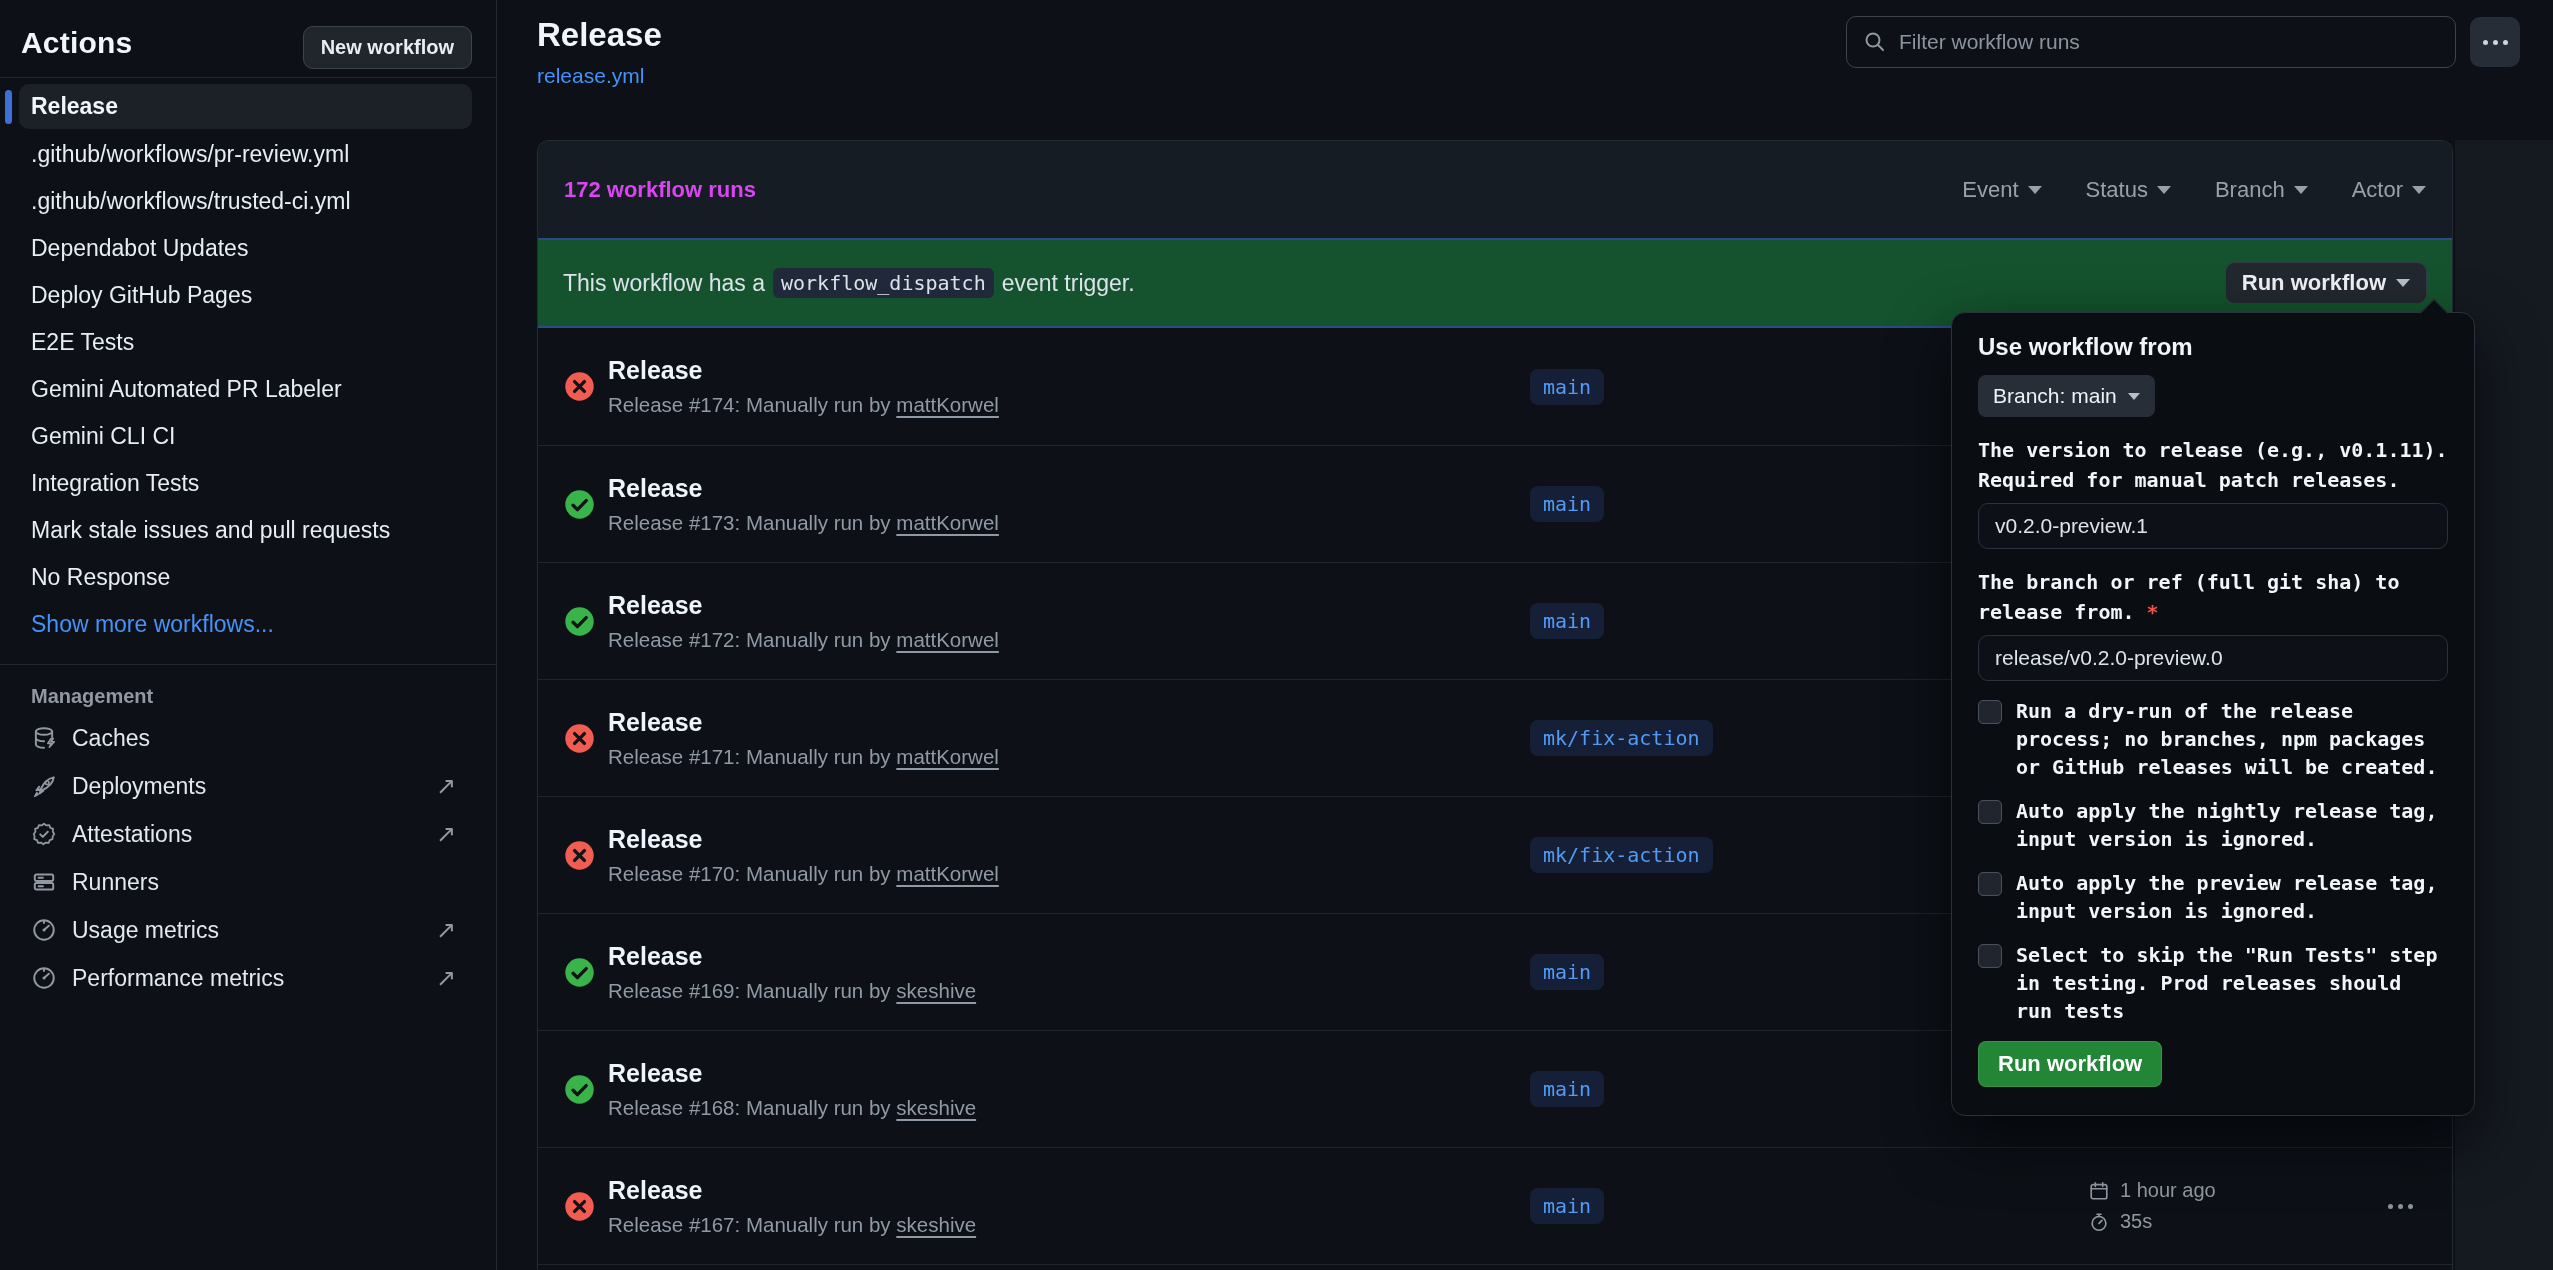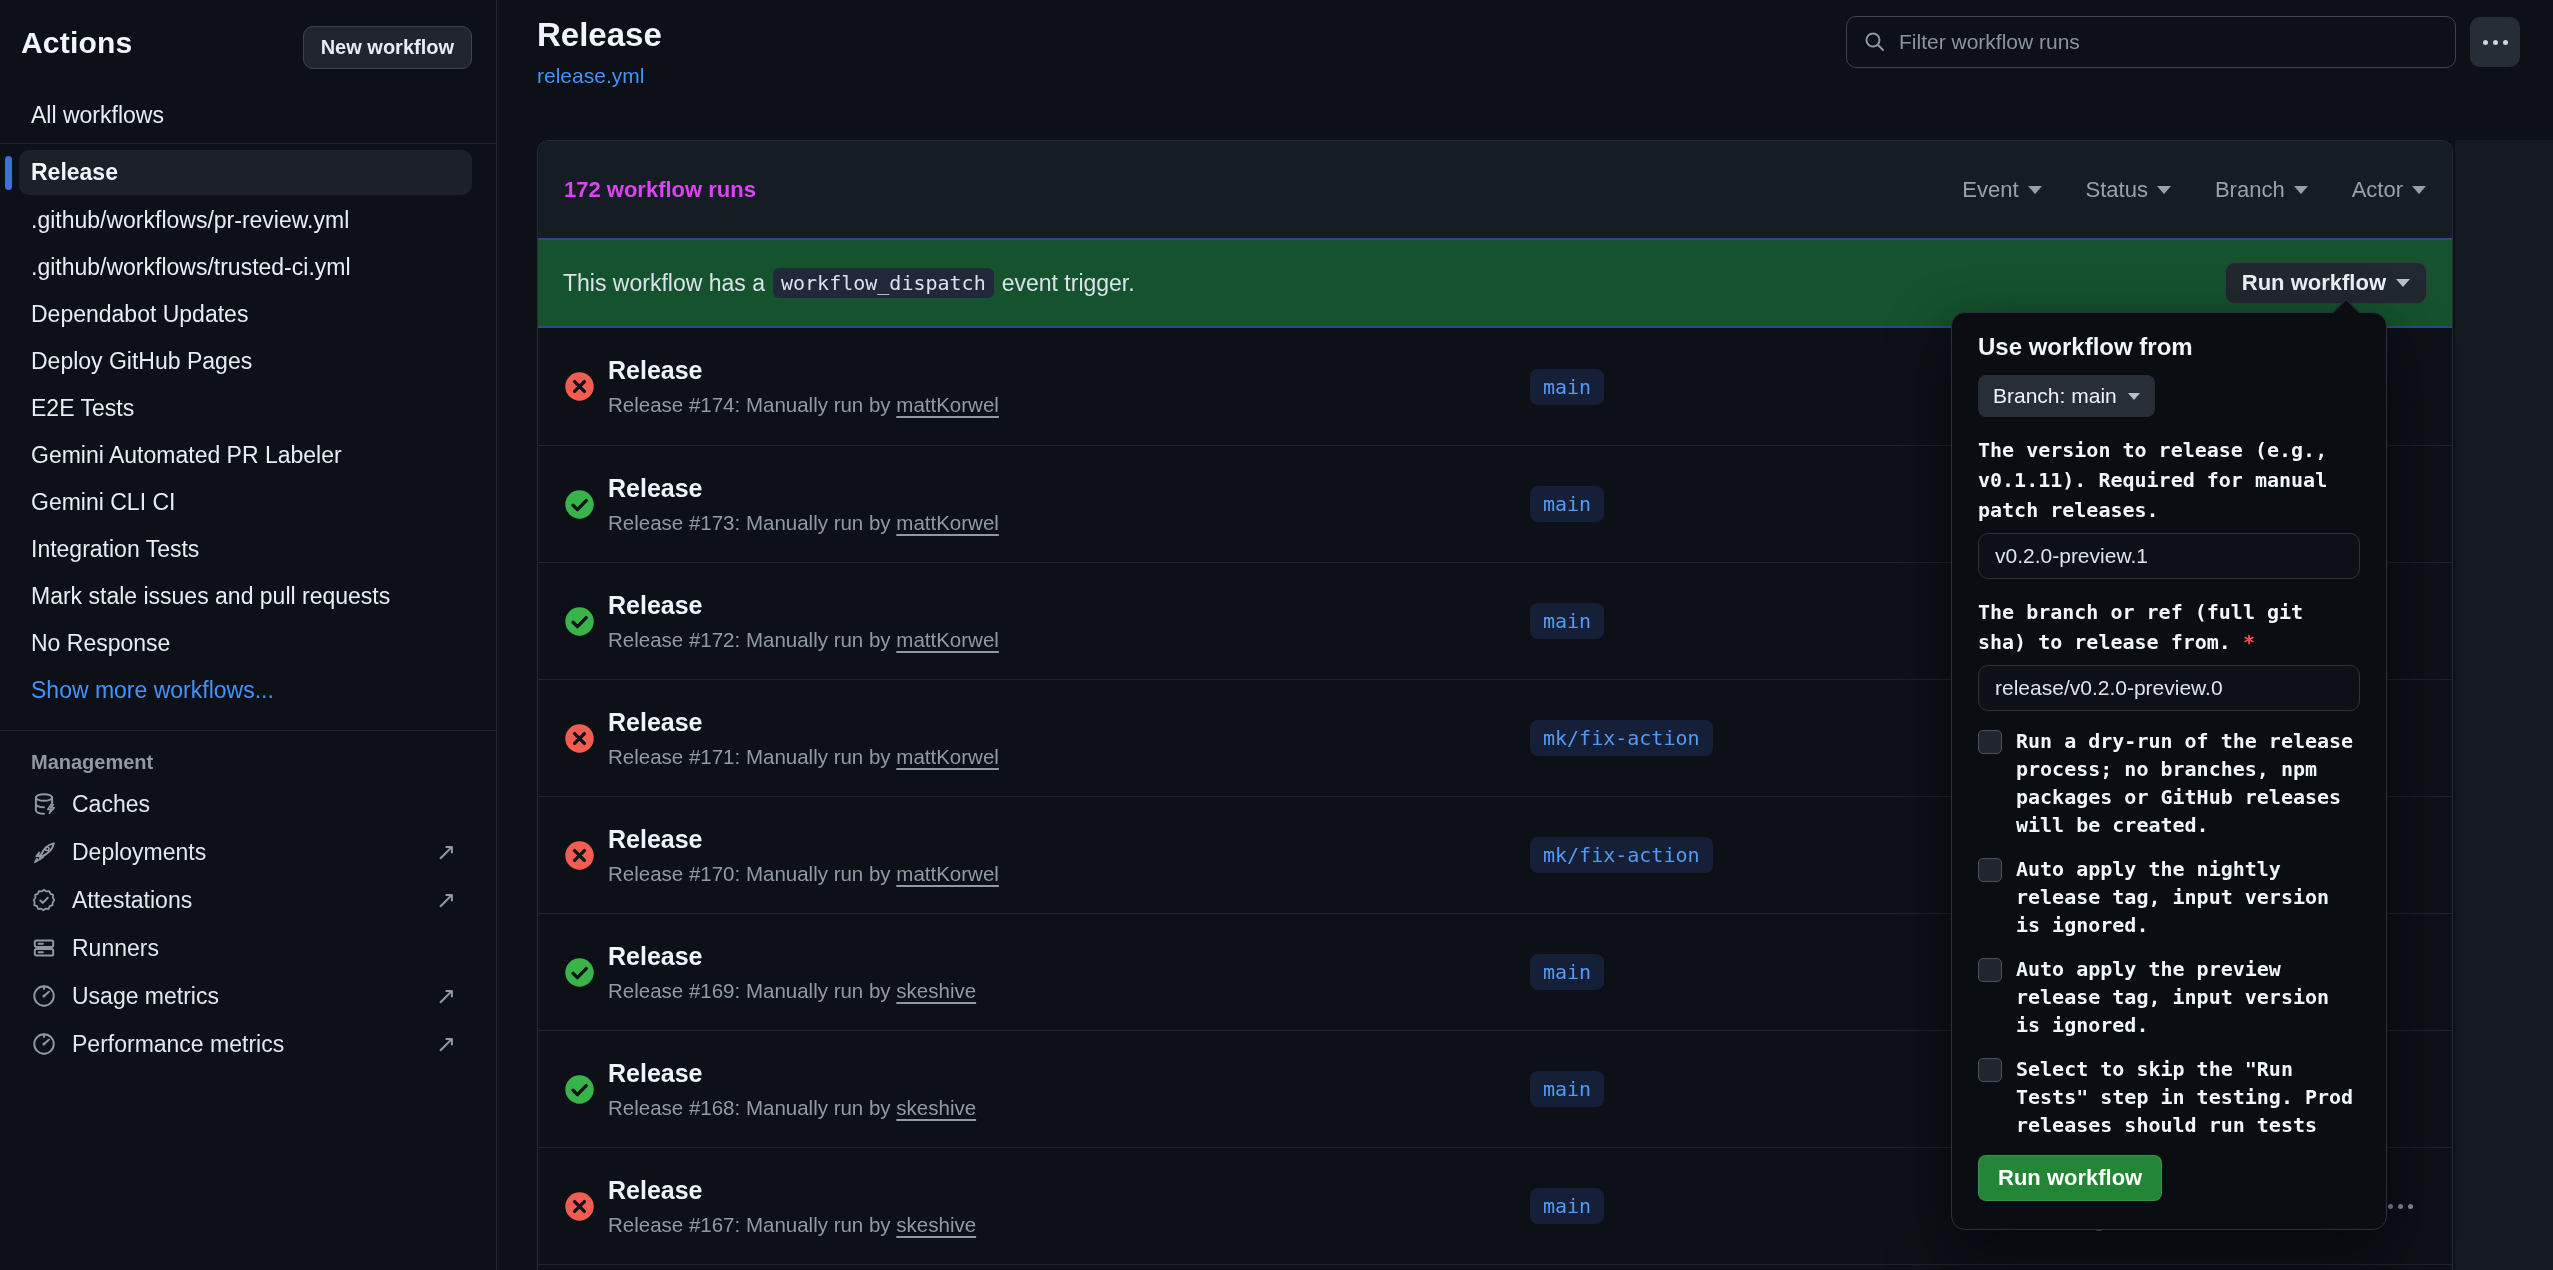--- a/index.html
+++ b/index.html
@@ -117,21 +117,21 @@
   }
   .run-meta { padding-left:58px; font-size:20px; color:#9198a1; display:flex; flex-direction:column; gap:8px; }
   .run-meta .meta-line { display:flex; align-items:center; gap:10px; }
   .row-kebab { display:flex; gap:5px; justify-content:center; cursor:pointer; background:none; border:none; }
   .row-kebab i { background:#8b949e; }
   .hidden { visibility:hidden; }
   .ghost-row { border-top:1px solid #1f252d; height:20px; }
 
   
   .popover {
-    position:absolute; left:1951px; top:312px; width:436px;
+    position:absolute; left:1951px; top:312px; width:524px;
     background:#0a0d12; border:1px solid #2b323c; border-radius:14px;
     box-shadow:0 24px 60px rgba(1,4,9,.7); padding:20px 26px 28px 26px; z-index:10;
   }
   .popover::before {
     content:""; position:absolute; top:-10.5px; right:30px; width:19px; height:19px;
     background:#0a0d12; border-left:1px solid #2b323c; border-top:1px solid #2b323c;
     transform:rotate(45deg);
   }
   .pop-heading { font-size:24px; font-weight:700; color:#f0f6fc; }
   .branch-select {
@@ -219,21 +219,20 @@
   </defs>
 </svg>
 
 <div class="page">
 
   <aside class="sidebar">
     <div class="side-head">
       <div class="side-title">Actions</div>
       <button class="btn-secondary">New workflow</button>
     </div>
-    <div class="all-workflows">All workflows</div>
     <hr class="side-divider">
     <nav class="wf-list">
         <div class="wf-item selected">
           <span class="label">Release</span>
         </div>
         <div class="wf-item">
           <span class="label">.github/workflows/pr-review.yml</span>
         </div>
         <div class="wf-item">
           <span class="label">.github/workflows/trusted-ci.yml</span>

